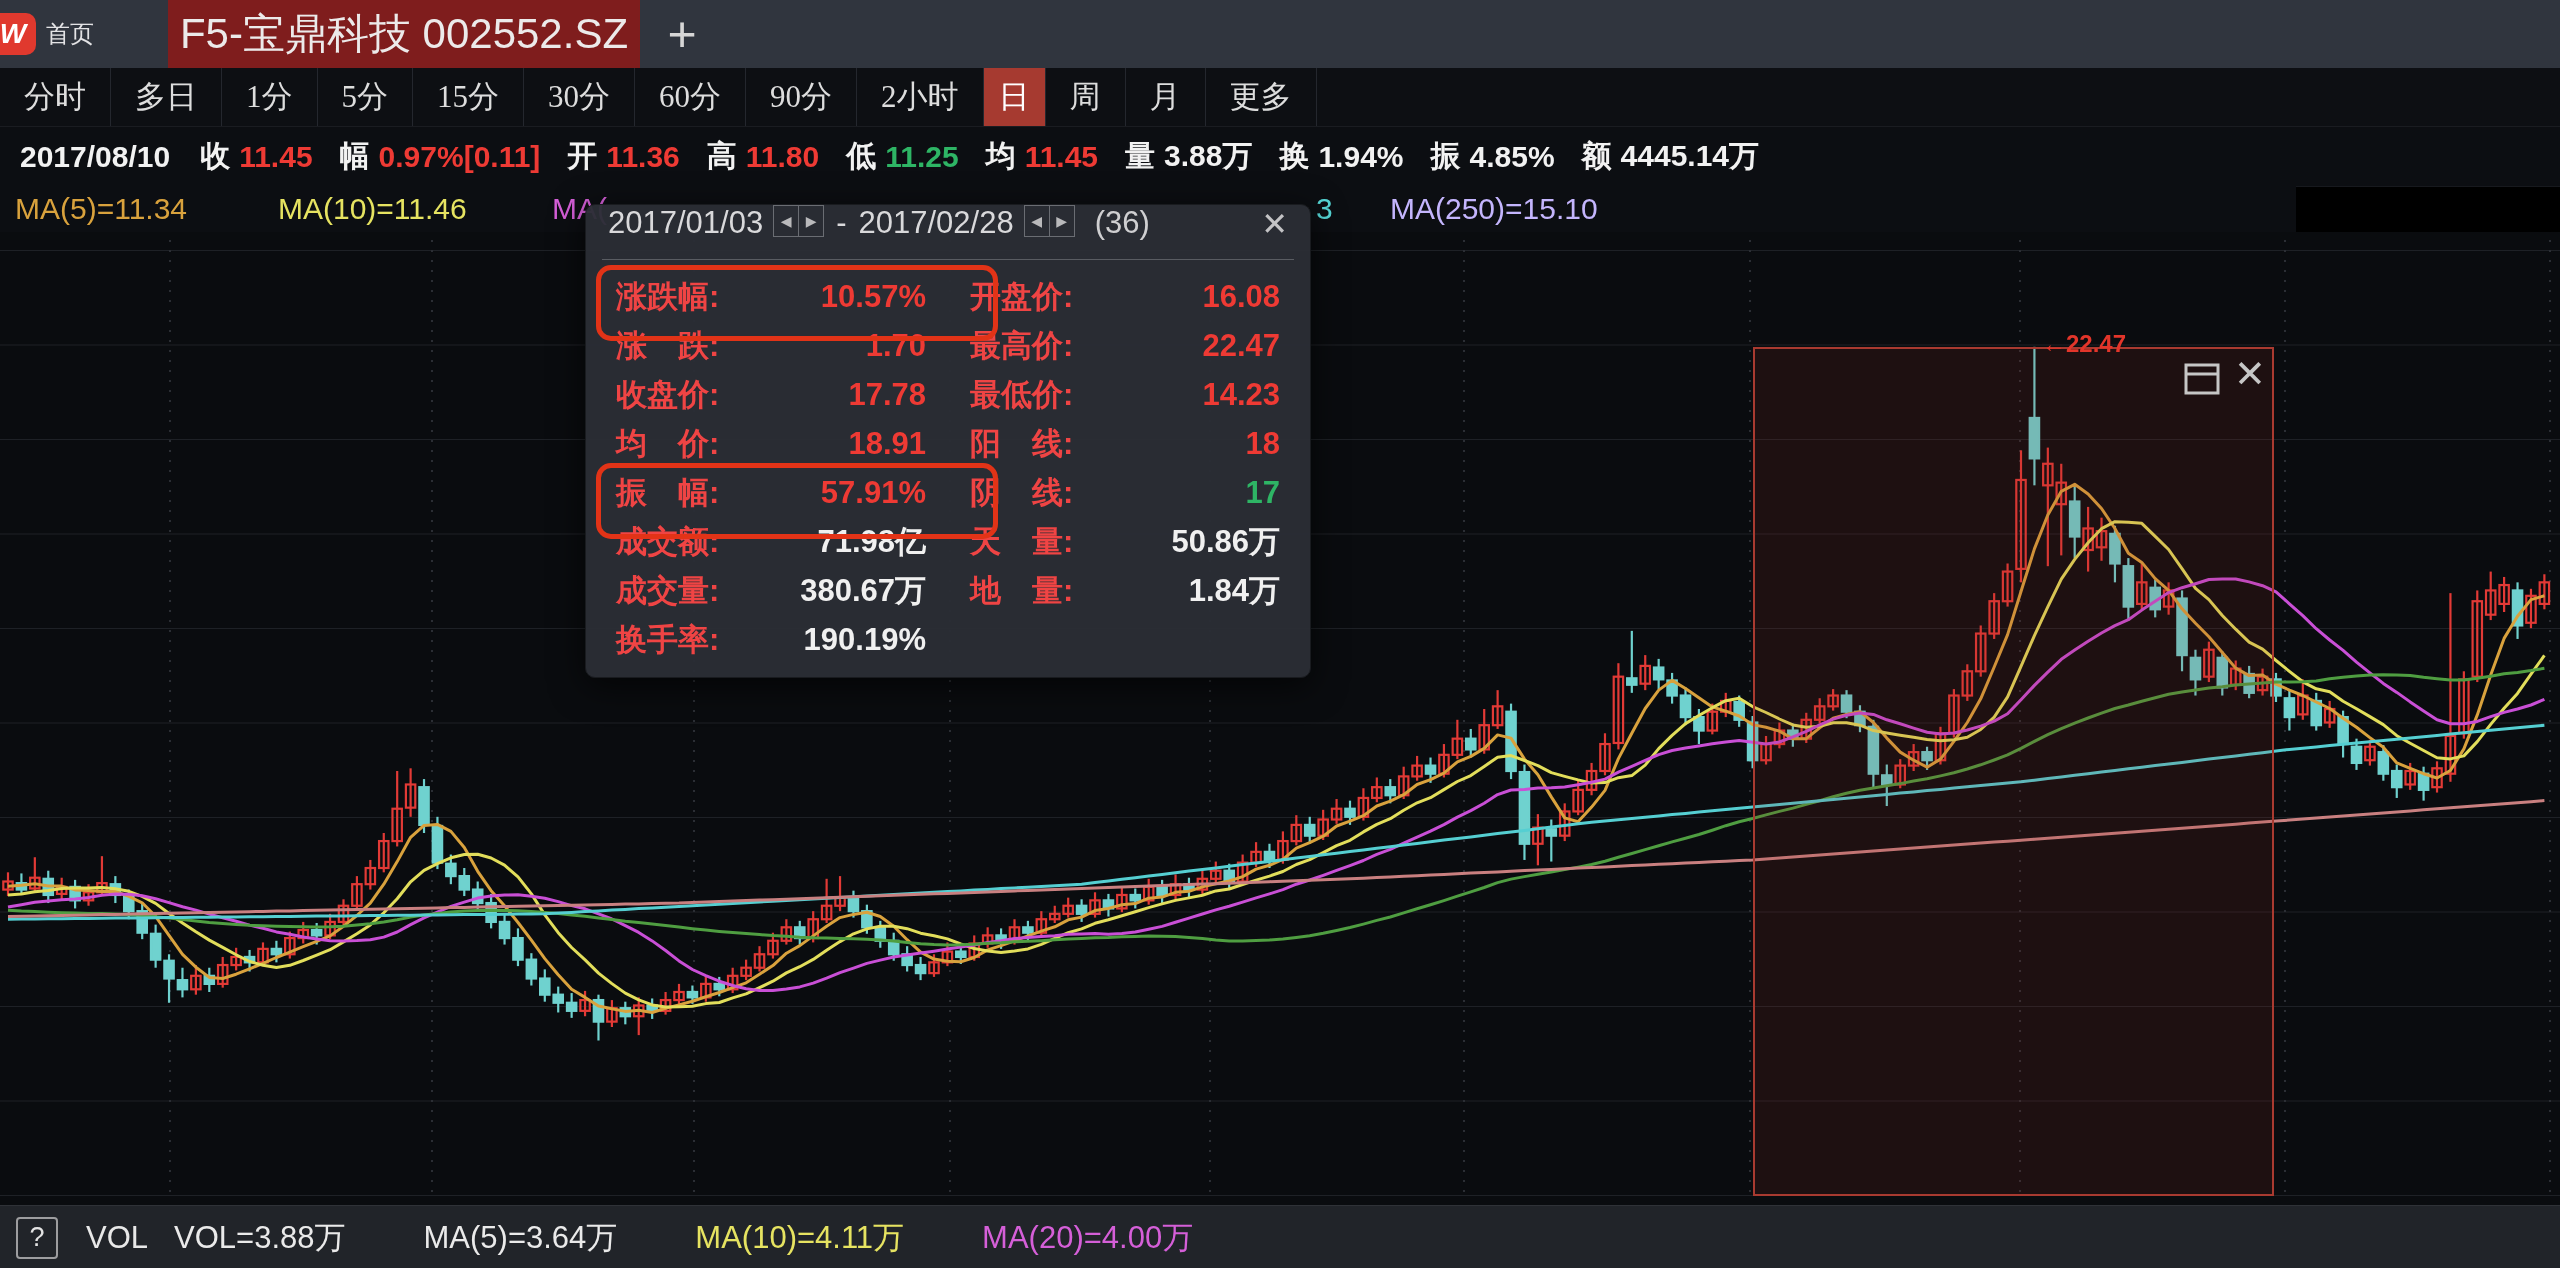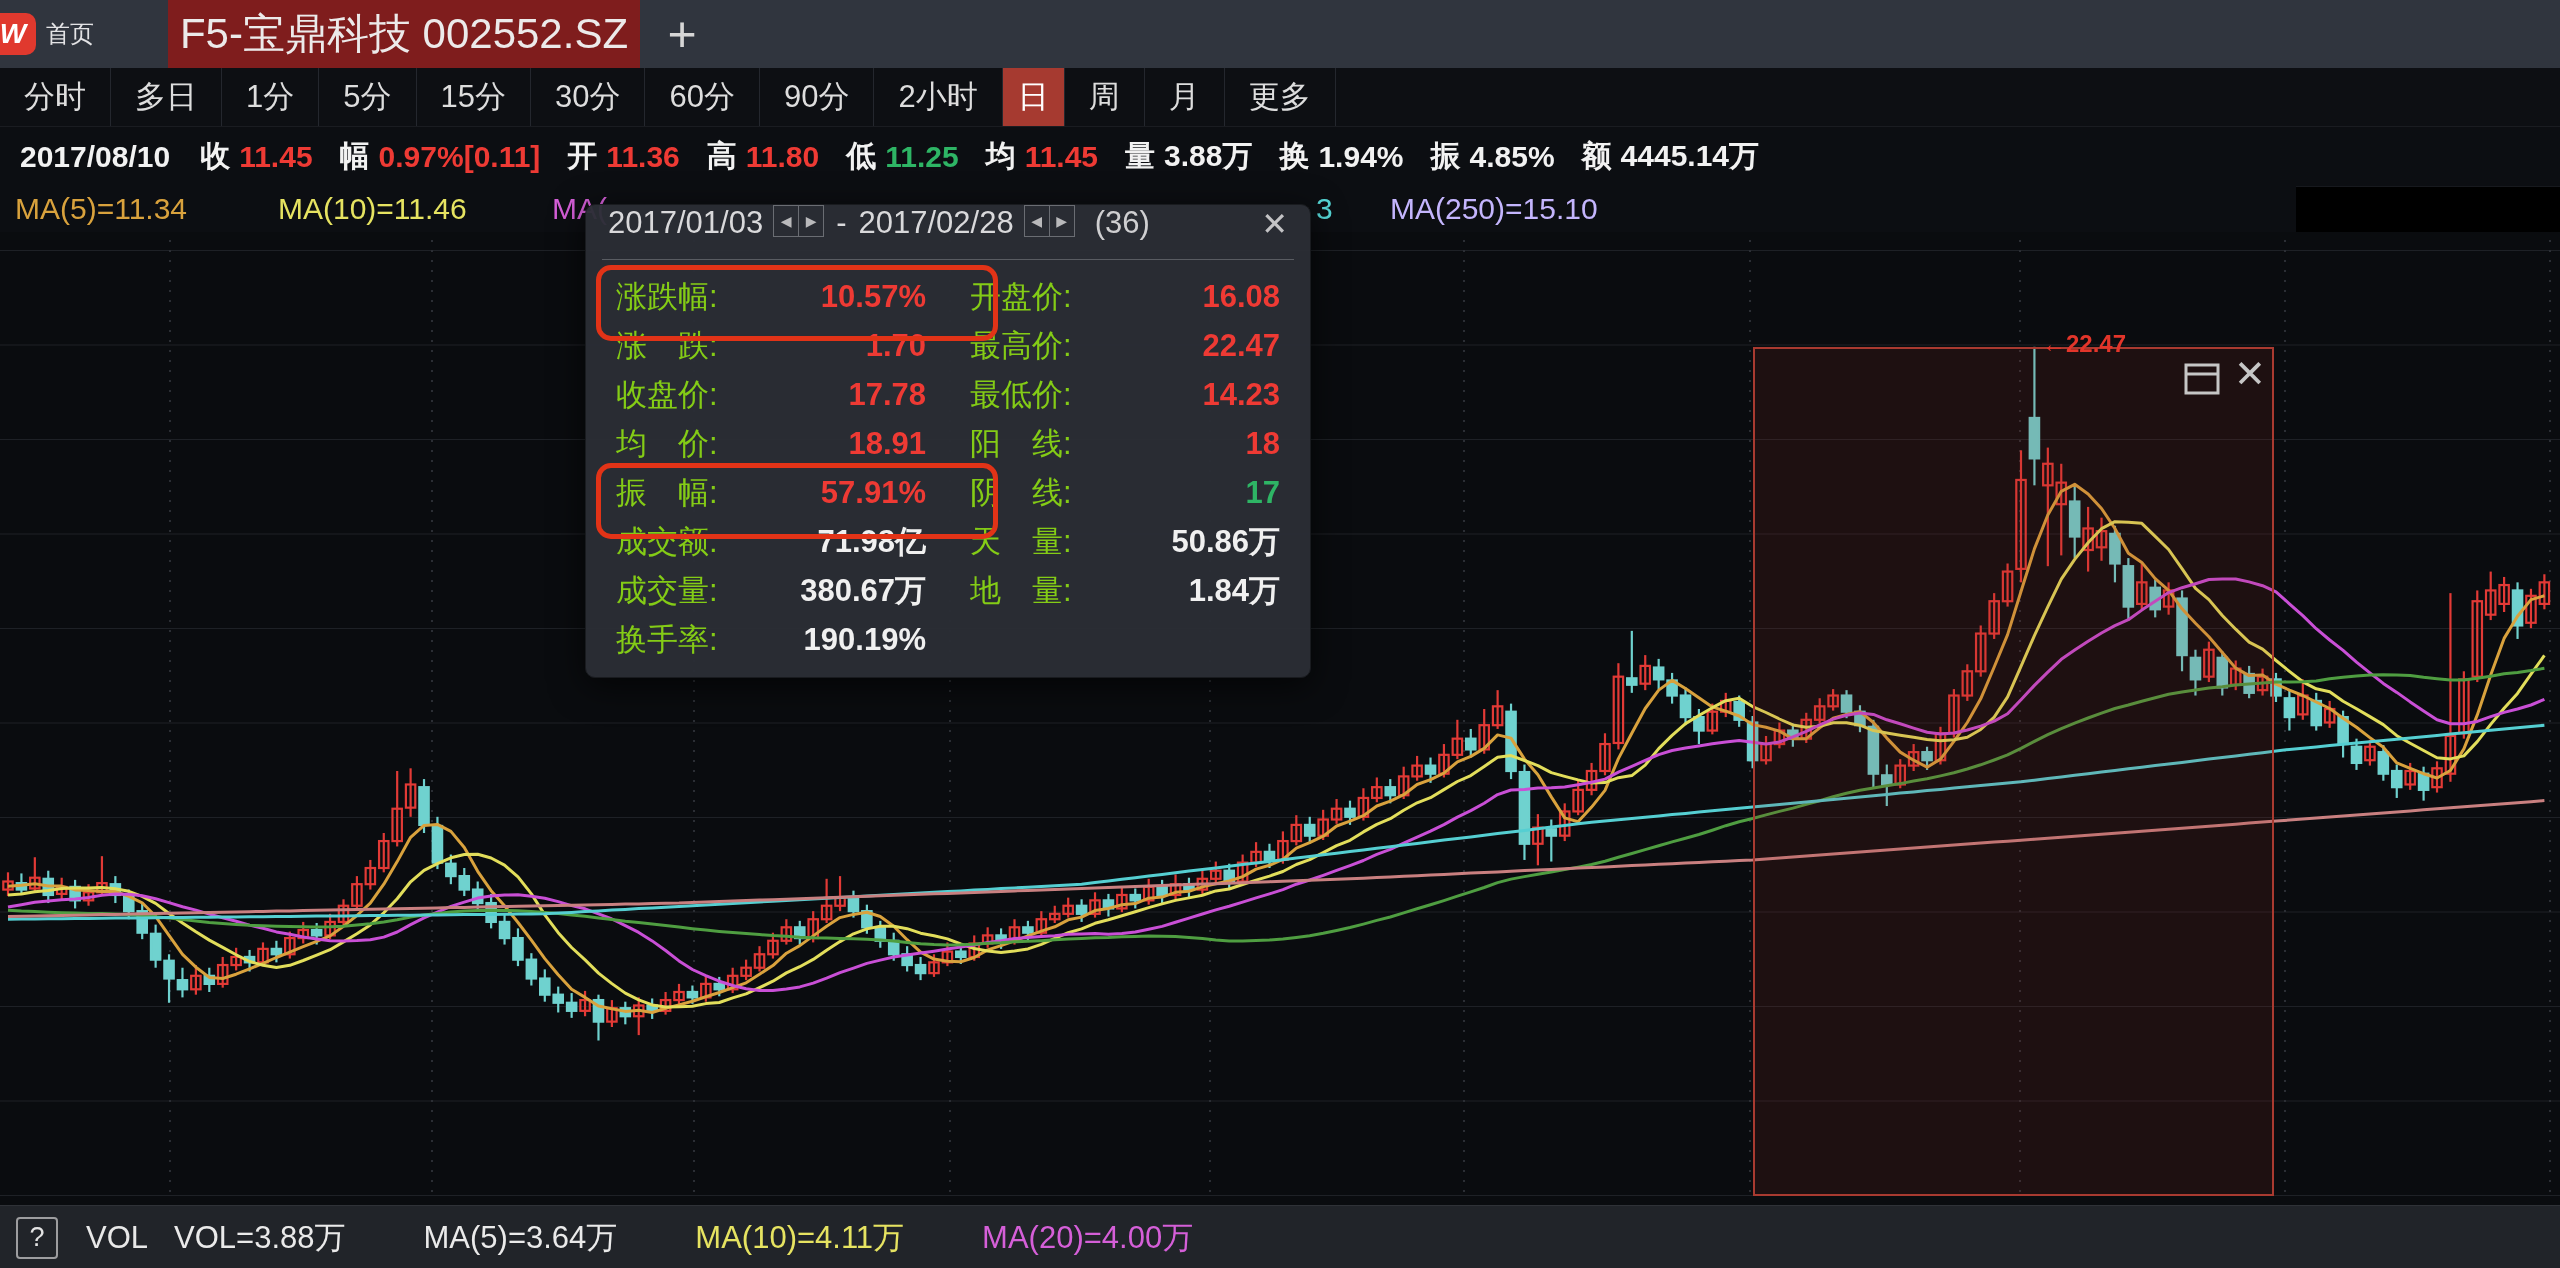--- a/index.html
+++ b/index.html
@@ -13,21 +13,21 @@
           display:flex;align-items:center;justify-content:center;}
   .home-label{position:absolute;left:46px;top:0;line-height:68px;font-size:24px;color:#e3e3e5;}
   .active-tab{position:absolute;left:168px;top:0;width:472px;height:68px;background:#7f1d1d;
               display:flex;align-items:center;justify-content:center;font-size:42px;color:#eceaea;}
   .plus-btn{position:absolute;left:652px;top:0;width:60px;height:68px;color:#d6d6d6;font-size:50px;
             display:flex;align-items:center;justify-content:center;font-weight:300;}
   
   .periodbar{position:absolute;left:0;top:68px;width:2560px;height:58px;background:#0d0f13;
              display:flex;border-bottom:1px solid #1a1c21;}
   .period-item{height:58px;line-height:58px;padding:0 24px;font-size:31px;color:#dddddd;
-               border-right:1px solid #24272e;white-space:nowrap;}
+               border-right:1px solid #24272e;white-space:nowrap;font-family:Liberation Serif, serif;}
   .period-item.selected{background:#a63a30;color:#ffffff;padding:0 15px;}
   
   .quotebar{position:absolute;left:0;top:127px;width:2560px;height:59px;display:flex;
             align-items:center;padding-left:20px;font-size:30px;background:#0c0e12;
             border-bottom:1px solid #17191e;white-space:nowrap;}
   .quotebar .date{font-weight:bold;color:#f2f2f2;margin-right:30px;}
   .qpair{display:flex;align-items:center;margin-right:27px;}
   .qpair .ql{color:#f2f2f2;font-weight:bold;margin-right:9px;}
   .qv-red{color:#ee3a34;font-weight:bold;}
   .qv-green{color:#2eb565;font-weight:bold;}
@@ -54,21 +54,21 @@
   .stepper{display:inline-flex;margin-left:10px;border:1px solid #6a6d73;height:30px;}
   .stepper .st{width:24px;height:30px;display:flex;align-items:center;justify-content:center;
                font-size:14px;color:#b9b9bb;}
   .stepper .st:first-child{border-right:1px solid #6a6d73;}
   .pp-dash{margin:0 12px;}
   .pp-count{margin-left:20px;color:#cfcfd1;}
   .pp-close{margin-left:auto;color:#c3c3c5;font-size:32px;}
   .pp-sep{margin:0 16px;border-top:1px solid #595c62;}
   .pp-body{display:grid;grid-template-columns:1fr 1fr;column-gap:44px;padding:12px 30px 0 30px;}
   .pp-row{display:flex;align-items:center;height:49px;font-size:31px;}
-  .pp-label{color:#84cc16;white-space:pre;}
+  .pp-label{color:#ef4444;white-space:pre;font-weight:bold;}
   .pp-val{margin-left:auto;font-weight:bold;white-space:nowrap;}
   .pp-val.red{color:#ee3a34;}
   .pp-val.green{color:#2eb565;}
   .pp-val.white{color:#f0f0f0;}
   .hl-box{position:absolute;left:10px;width:392px;height:66px;border:5px solid #e23317;
           border-radius:15px;pointer-events:none;}
   .hl-box.b1{top:60px;}
   .hl-box.b2{top:258px;}
   
   .volbar{position:absolute;left:0;top:1205px;width:2560px;height:63px;background:#212429;

